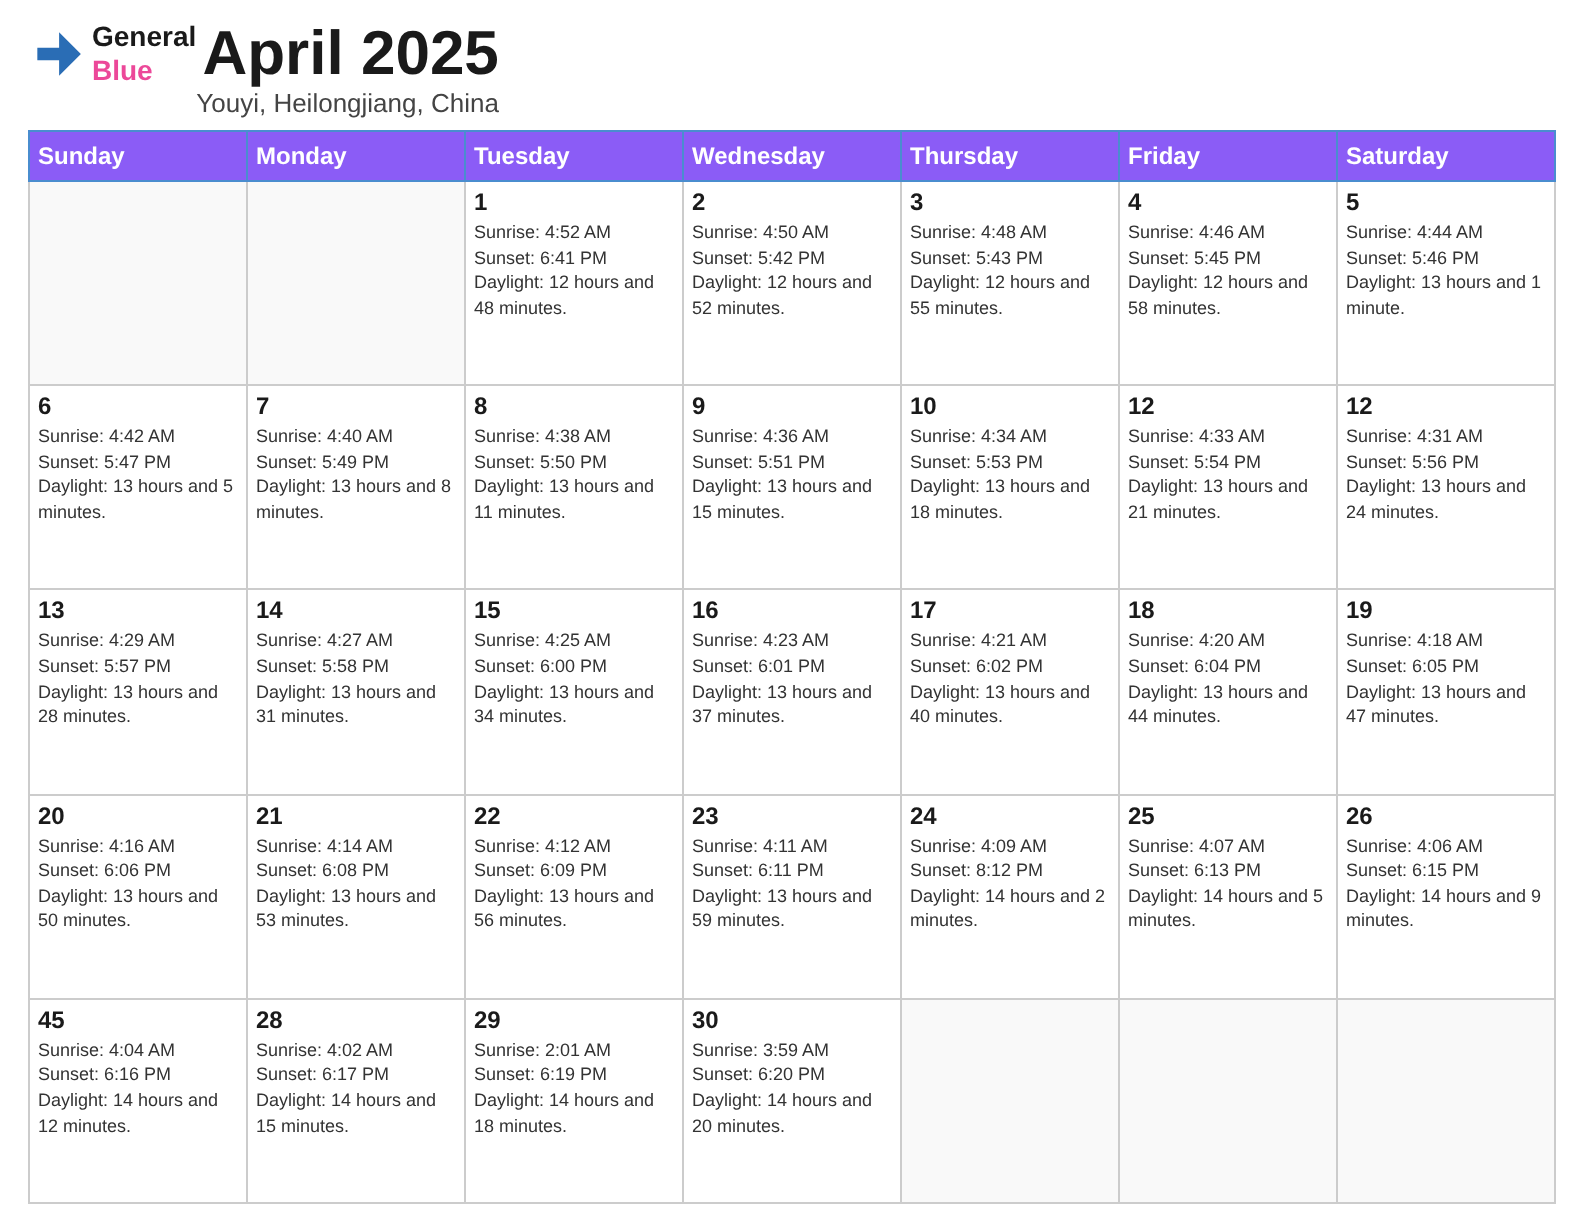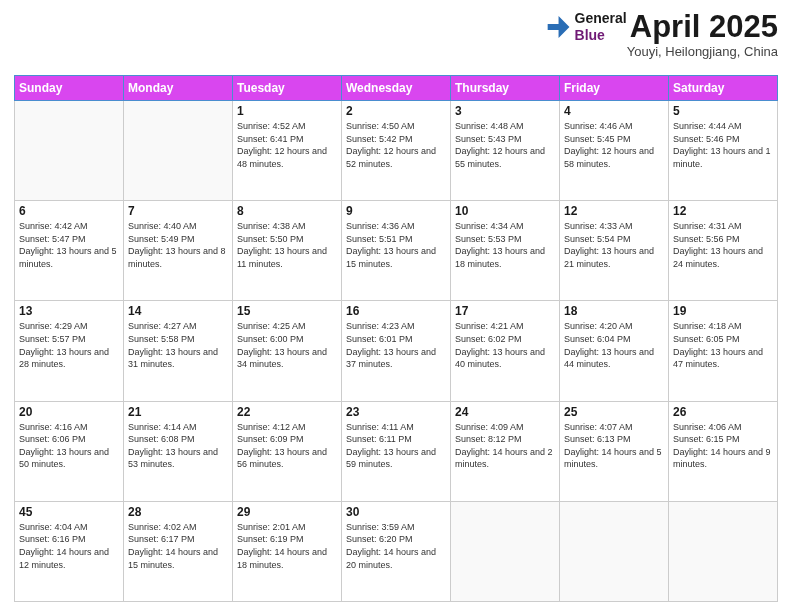--- a/index.html
+++ b/index.html
@@ -12,37 +12,37 @@
     }
     .page {
       width: 792px;
       height: 612px;
       padding: 10px 14px 10px 14px;
       display: flex;
       flex-direction: column;
     }
     .top-section {
       display: flex;
-      justify-content: flex-end;
+      justify-content: flex-start;
       align-items: flex-start;
-      margin-bottom: 16px;
+      margin-bottom: 6px;
     }
     .logo {
       display: flex;
       align-items: center;
       gap: 4px;
     }
     .logo-text {
       font-size: 14px;
       font-weight: bold;
       color: #1a1a1a;
       line-height: 1.2;
     }
     .logo-text .general { display: block; }
-    .logo-text .blue { color: #701a75; display: block; }
+    .logo-text .blue { color: #ec4899; display: block; }
     .logo-icon {
       width: 28px;
       height: 28px;
     }
     .title-section {
       text-align: right;
     }
     .month-title {
       font-size: 31px;
       font-weight: bold;
@@ -54,21 +54,21 @@
       color: #444;
     }
     .calendar {
       flex: 1;
       border: 1px solid #ccc;
       border-collapse: collapse;
       width: 100%;
       table-layout: fixed;
     }
     .calendar th {
-      background: #d946ef;
+      background: #8b5cf6;
       color: #fff;
       font-size: 12px;
       font-weight: bold;
       padding: 5px 4px;
       text-align: left;
       border: 1px solid #4a8dcf;
     }
     .calendar td {
       border: 1px solid #ccc;
       vertical-align: top;

